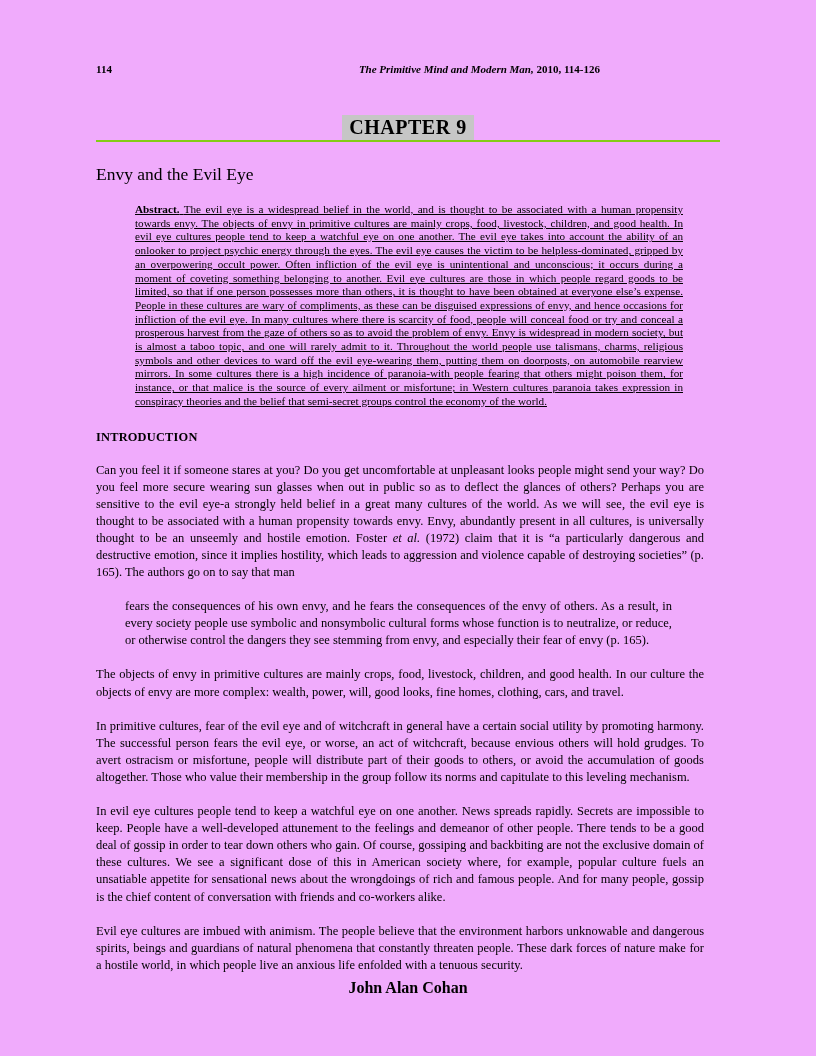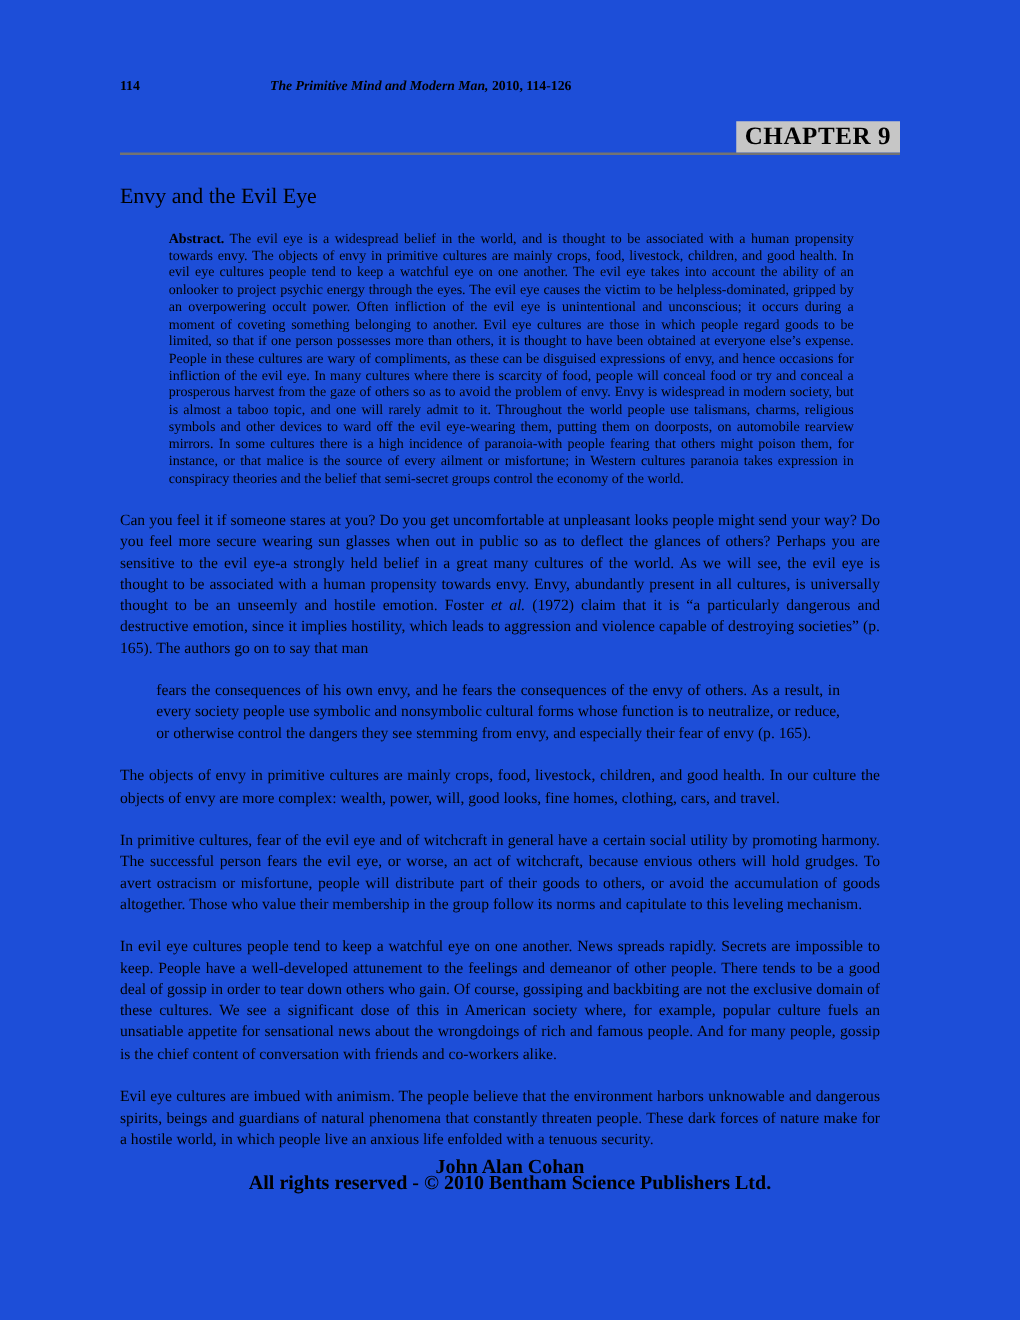--- a/index.html
+++ b/index.html
@@ -1,41 +1,41 @@
 <!DOCTYPE html>
 <html><head>
 <meta charset="utf-8">
 <style>
   html, body { margin: 0; padding: 0; background: #ffffff; }
   .page {
     position: relative;
     width: 816px;
     height: 1056px;
-    background: #1d4ed8;
+    background: #f0abfc;
     font-family: "Liberation Serif", "DejaVu Serif", serif;
     color: #000000;
     box-sizing: border-box;
     padding: 62px 96px 0 96px;
     overflow: hidden;
   }
   .running-head {
     display: flex;
     align-items: baseline;
     font-size: 11px;
     font-weight: bold;
     line-height: 14px;
   }
   .running-head .pageno { width: 120px; }
-  .running-head .center { flex: 1; text-align: left; }
+  .running-head .center { flex: 1; text-align: right; }
   .running-head .center .jt { font-style: italic; }
   .running-head .spacer { width: 120px; }
   .chapter-rule {
-    margin-top: 21px;
-    text-align: right;
-    border-bottom: 2px solid #737373;
+    margin-top: 39px;
+    text-align: center;
+    border-bottom: 2px solid #84cc16;
     line-height: 0;
   }
   .chapter-banner {
     display: inline-block;
     background: #c6c6c6;
     font-size: 20px;
     font-weight: bold;
     line-height: 24px;
     padding: 0 7px 1px 7px;
     letter-spacing: 0.5px;
@@ -43,20 +43,21 @@
   h1.doc-title {
     font-size: 17.5px;
     font-weight: normal;
     margin: 22px 0 0 0;
   }
   .abstract {
     margin: 18px 37px 0 39px;
     font-size: 11.2px;
     line-height: 13.7px;
     text-align: justify;
+    text-decoration: underline;
   }
   .abstract .abstract-label { font-weight: bold; }
   h2.section-heading {
     font-size: 12.4px;
     font-weight: bold;
     margin: 21px 0 0 0;
     letter-spacing: 0.2px;
   }
   p.body-para {
     font-size: 12.5px;
@@ -94,31 +95,31 @@
     <span class="chapter-banner">CHAPTER 9</span>
   </div>
 
   <h1 class="doc-title">Envy and the Evil Eye</h1>
 
   <div class="abstract">
     <span class="abstract-label">Abstract.</span>
     <span>The evil eye is a widespread belief in the world, and is thought to be associated with a human propensity towards envy. The objects of envy in primitive cultures are mainly crops, food, livestock, children, and good health. In evil eye cultures people tend to keep a watchful eye on one another. The evil eye takes into account the ability of an onlooker to project psychic energy through the eyes. The evil eye causes the victim to be helpless-dominated, gripped by an overpowering occult power. Often infliction of the evil eye is unintentional and unconscious; it occurs during a moment of coveting something belonging to another. Evil eye cultures are those in which people regard goods to be limited, so that if one person possesses more than others, it is thought to have been obtained at everyone else’s expense. People in these cultures are wary of compliments, as these can be disguised expressions of envy, and hence occasions for infliction of the evil eye. In many cultures where there is scarcity of food, people will conceal food or try and conceal a prosperous harvest from the gaze of others so as to avoid the problem of envy. Envy is widespread in modern society, but is almost a taboo topic, and one will rarely admit to it. Throughout the world people use talismans, charms, religious symbols and other devices to ward off the evil eye-wearing them, putting them on doorposts, on automobile rearview mirrors. In some cultures there is a high incidence of paranoia-with people fearing that others might poison them, for instance, or that malice is the source of every ailment or misfortune; in Western cultures paranoia takes expression in conspiracy theories and the belief that semi-secret groups control the economy of the world.</span>
   </div>
 
+  <h2 class="section-heading">INTRODUCTION</h2>
 
   <p class="body-para"><span>Can you feel it if someone stares at you? Do you get uncomfortable at unpleasant looks people might send your way? Do you feel more secure wearing sun glasses when out in public so as to deflect the glances of others? Perhaps you are sensitive to the evil eye-a strongly held belief in a great many cultures of the world. As we will see, the evil eye is thought to be associated with a human propensity towards envy. Envy, abundantly present in all cultures, is universally thought to be an unseemly and hostile emotion. Foster</span> <span class="italic">et al.</span> <span>(1972) claim that it is “a particularly dangerous and destructive emotion, since it implies hostility, which leads to aggression and violence capable of destroying societies” (p. 165). The authors go on to say that man</span></p>
 
   <div class="block-quote">fears the consequences of his own envy, and he fears the consequences of the envy of others. As a result, in every society people use symbolic and nonsymbolic cultural forms whose function is to neutralize, or reduce, or otherwise control the dangers they see stemming from envy, and especially their fear of envy (p. 165).</div>
 
   <p class="body-para">The objects of envy in primitive cultures are mainly crops, food, livestock, children, and good health. In our culture the objects of envy are more complex: wealth, power, will, good looks, fine homes, clothing, cars, and travel.</p>
 
   <p class="body-para">In primitive cultures, fear of the evil eye and of witchcraft in general have a certain social utility by promoting harmony. The successful person fears the evil eye, or worse, an act of witchcraft, because envious others will hold grudges. To avert ostracism or misfortune, people will distribute part of their goods to others, or avoid the accumulation of goods altogether. Those who value their membership in the group follow its norms and capitulate to this leveling mechanism.</p>
 
   <p class="body-para">In evil eye cultures people tend to keep a watchful eye on one another. News spreads rapidly. Secrets are impossible to keep. People have a well-developed attunement to the feelings and demeanor of other people. There tends to be a good deal of gossip in order to tear down others who gain. Of course, gossiping and backbiting are not the exclusive domain of these cultures. We see a significant dose of this in American society where, for example, popular culture fuels an unsatiable appetite for sensational news about the wrongdoings of rich and famous people. And for many people, gossip is the chief content of conversation with friends and co-workers alike.</p>
 
   <p class="body-para">Evil eye cultures are imbued with animism. The people believe that the environment harbors unknowable and dangerous spirits, beings and guardians of natural phenomena that constantly threaten people. These dark forces of nature make for a hostile world, in which people live an anxious life enfolded with a tenuous security.</p>
 
   <div class="page-footer">
     <div>John Alan Cohan</div>
-    <div>All rights reserved - © 2010 Bentham Science Publishers Ltd.</div>
   </div>
 
 </div>
 
 </body></html>

